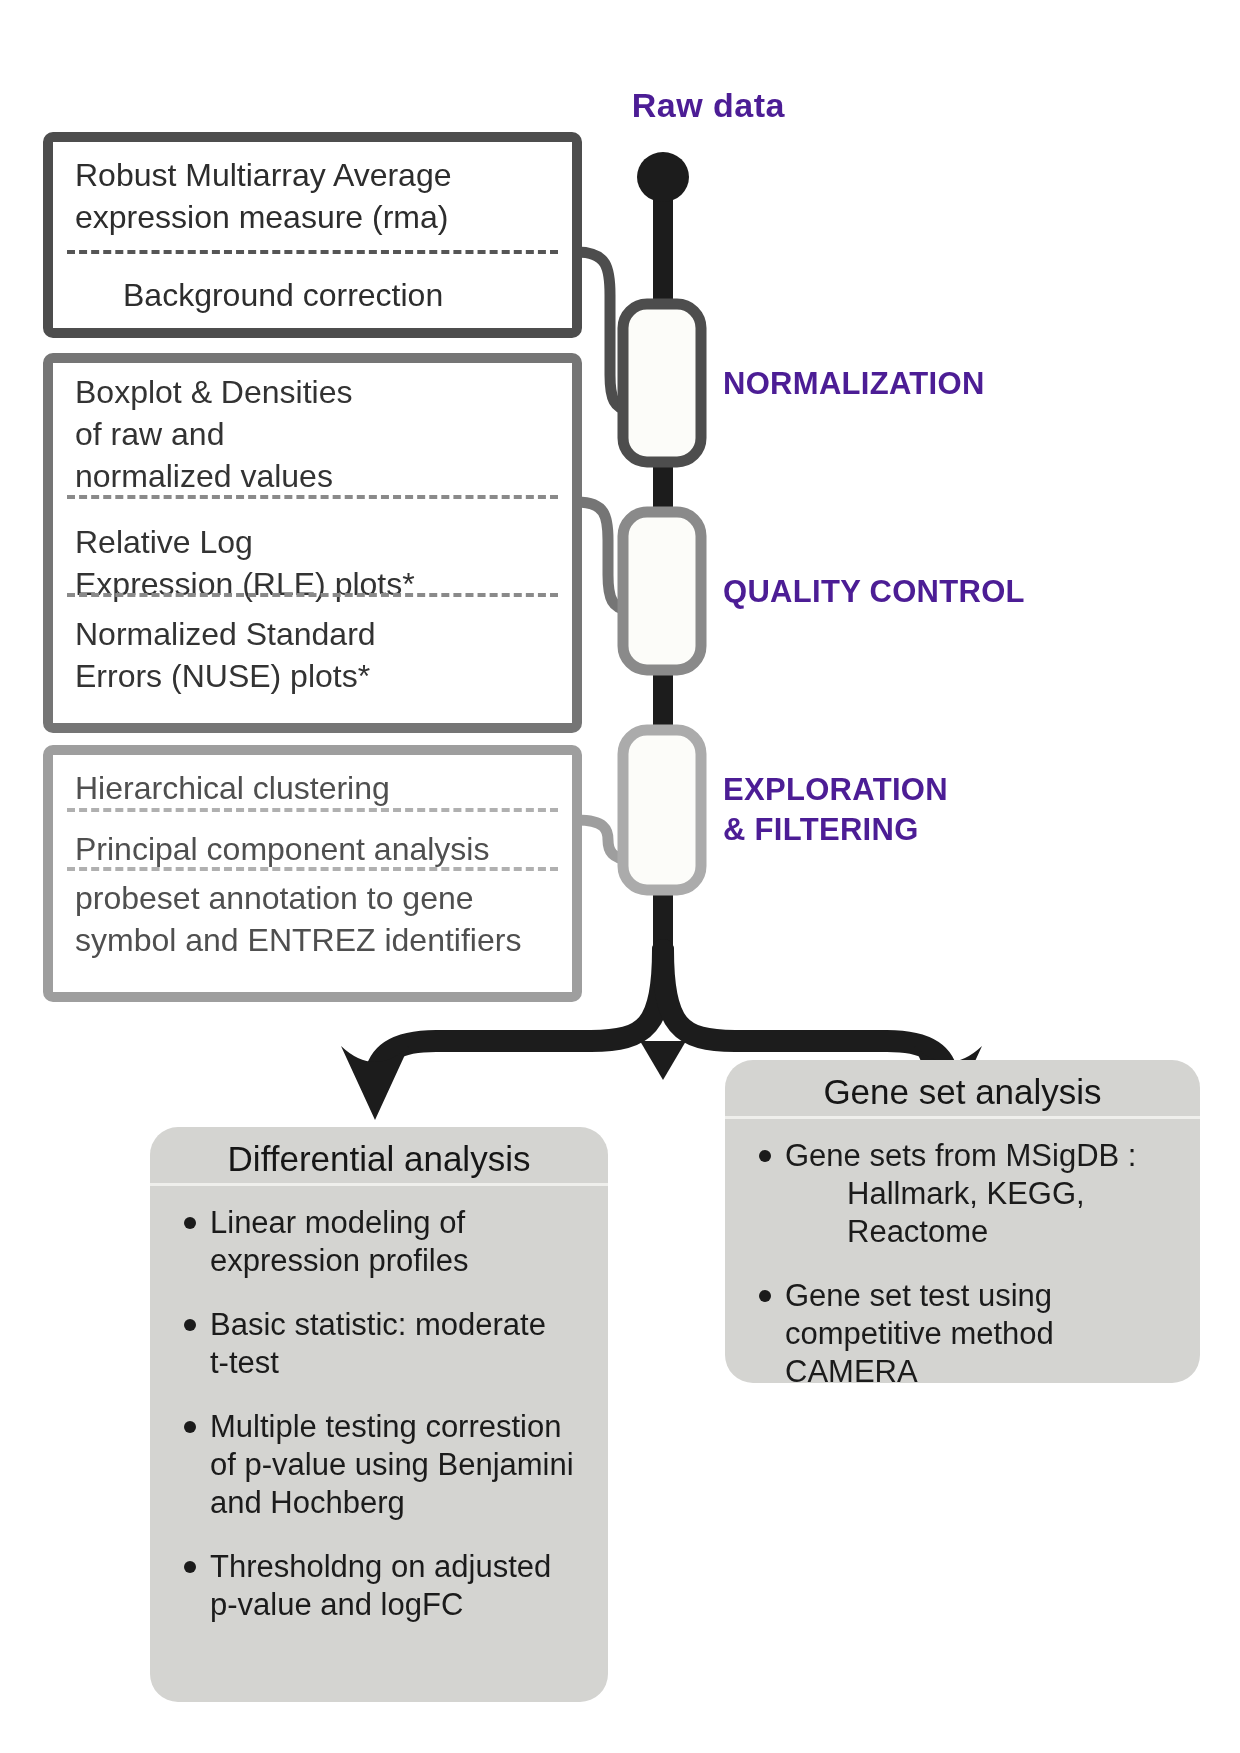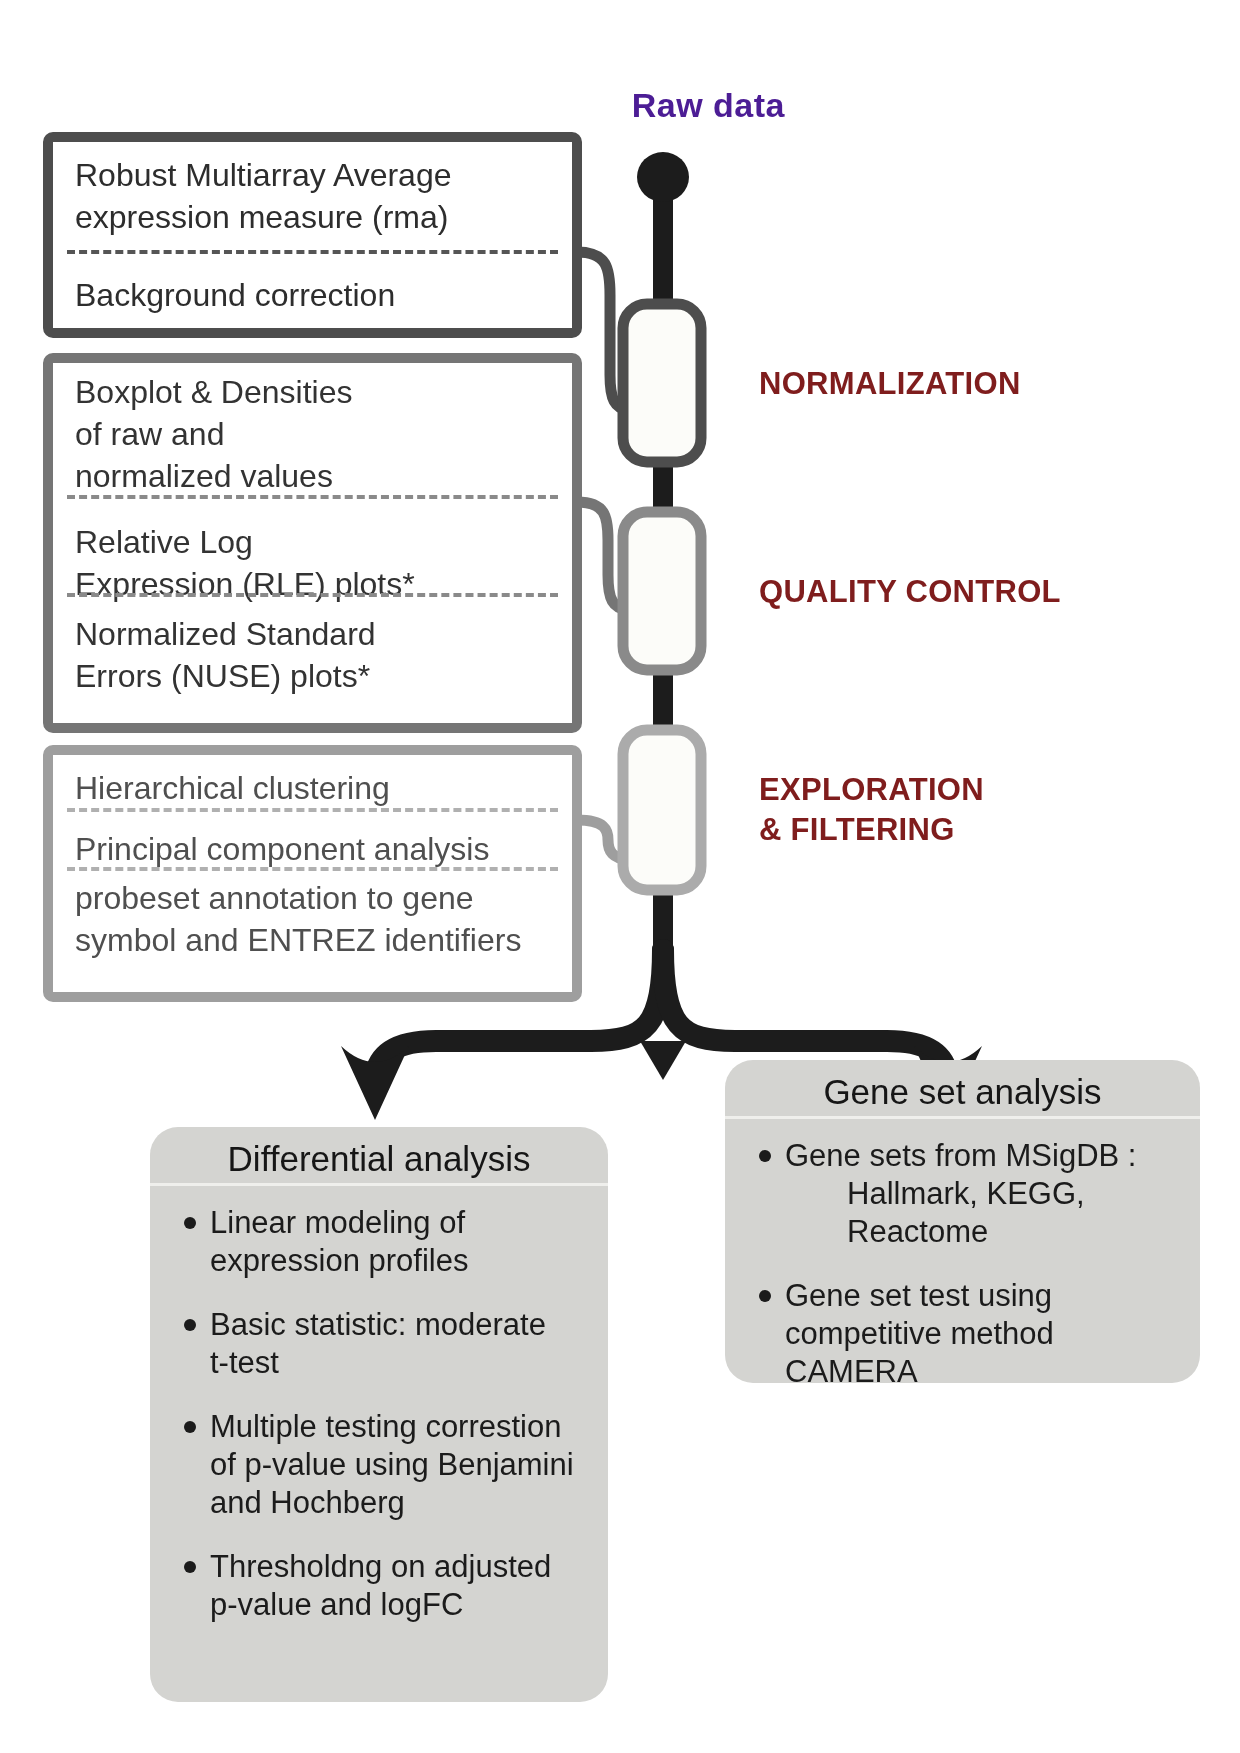--- a/index.html
+++ b/index.html
@@ -19,21 +19,21 @@
   .b1{top:132px;height:206px;border:10px solid #4d4d4d;}
   .b1 .ln{color:#2d2d2d;}
   .b1 .dash{border-color:#555;}
   .b2{top:353px;height:380px;border:10px solid #757575;}
   .b2 .ln{color:#333;}
   .b2 .dash{border-color:#8a8a8a;}
   .b3{top:745px;height:257px;border:10px solid #9e9e9e;}
   .b3 .ln{color:#4f4f4f;}
   .b3 .dash{border-color:#b0b0b0;}
 
-  .stage-label{position:absolute;left:759px;font-size:31px;font-weight:bold;color:#7f1d1d;
+  .stage-label{position:absolute;left:723px;font-size:31px;font-weight:bold;color:#4c1d95;
                white-space:nowrap;letter-spacing:0.3px;line-height:40px;}
 
   
   .out-box{position:absolute;background:#d4d4d1;border-radius:28px;box-sizing:border-box;}
   .out-title{font-size:35px;color:#161616;text-align:center;padding-top:12px;height:44px;}
   .out-divider{border-top:3px solid #efefec;margin:0;}
   .bullets{padding:18px 10px 0 34px;}
   .bullet{display:flex;margin-bottom:26px;}
   .b-dot{flex:0 0 12px;width:12px;height:12px;border-radius:50%;background:#1b1b1b;
          margin-top:13px;margin-right:14px;}
@@ -66,21 +66,21 @@
   </svg>
 
   <div class="raw-data">Raw data</div>
 
   <div class="step-box b1">
     <div class="sec" style="padding-top:12px;height:108px;">
       <div class="ln">Robust Multiarray Average</div>
       <div class="ln">expression measure (rma)</div>
     </div>
     <div class="dash"></div>
-    <div class="sec" style="padding-top:20px;">
+    <div class="sec" style="padding-top:20px;margin-left:48px;">
       <div class="ln">Background correction</div>
     </div>
   </div>
 
   <div class="step-box b2">
     <div class="sec" style="padding-top:8px;height:132px;">
       <div class="ln">Boxplot &amp; Densities</div>
       <div class="ln">of raw and</div>
       <div class="ln">normalized values</div>
     </div>

